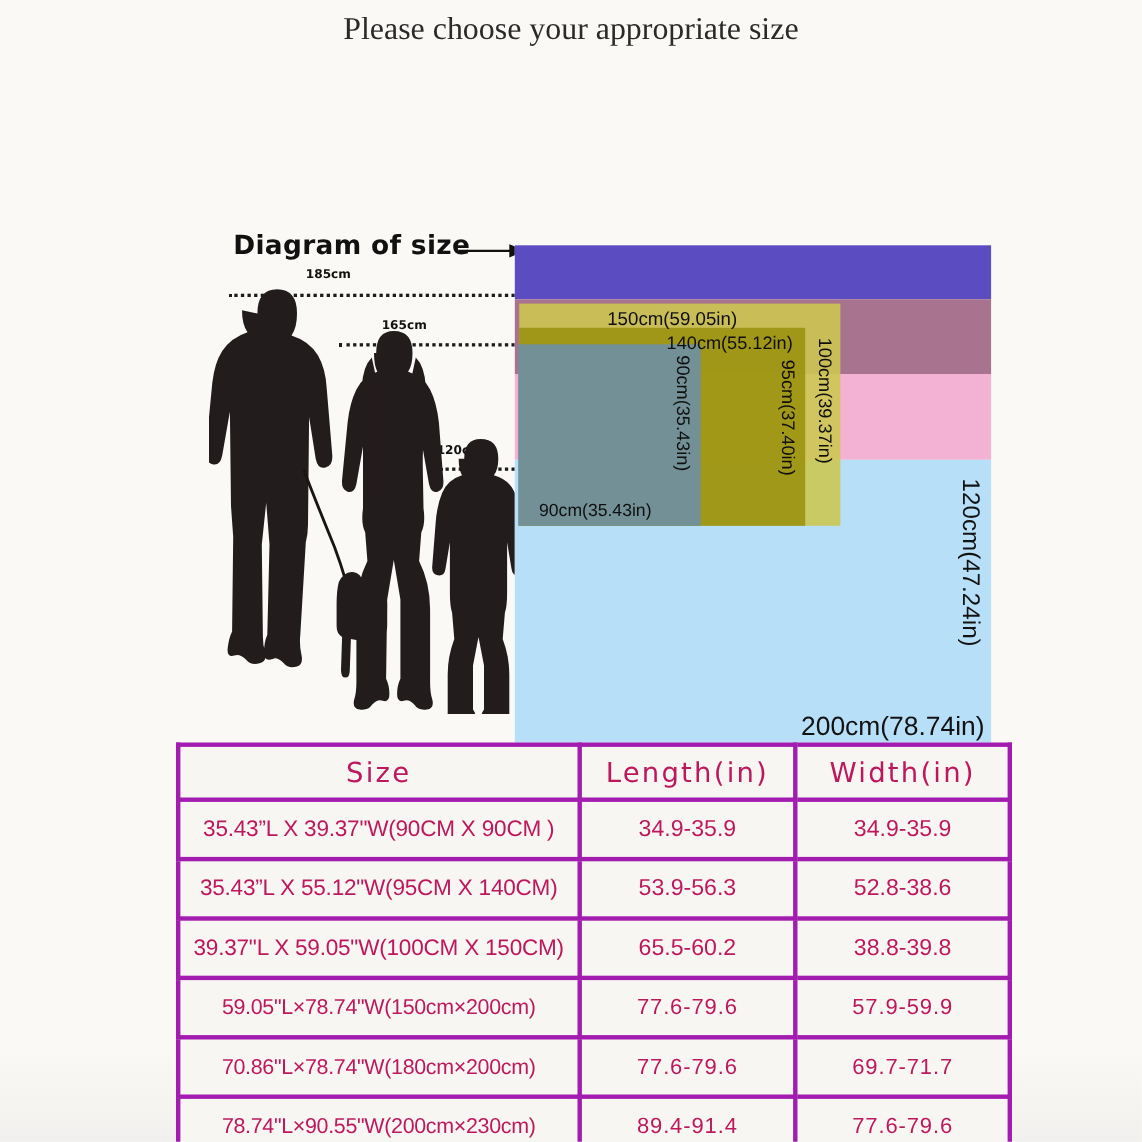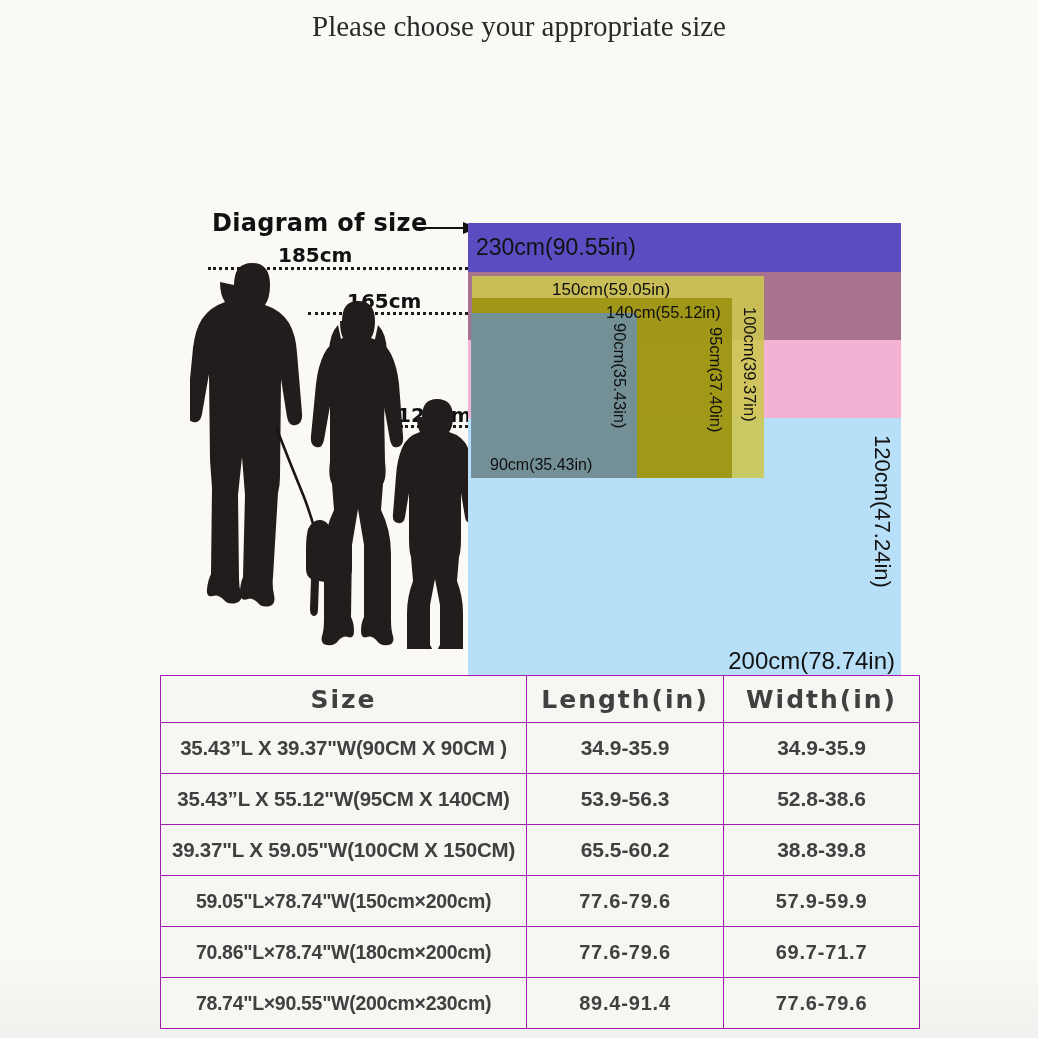--- a/index.html
+++ b/index.html
@@ -81,21 +81,21 @@
   
   .guide {
     position: absolute;
     height: 0;
     border-top: 3px dotted #1c1c1c;
   }
   .guide-txt {
     position: absolute;
     font-family: "DejaVu Sans", sans-serif;
     font-weight: bold;
-    font-size: 20px;
+    font-size: 11px;
     color: #111;
     white-space: nowrap;
   }
 
   
   .people {
     position: absolute;
     left: 40px;
     top: 48px;
     width: 290px;
@@ -152,26 +152,26 @@
   
   .size-table {
     position: absolute;
     left: 160px;
     top: 675px;
     width: 760px;
     border-collapse: collapse;
     background: #f7f6f2;
   }
   .size-table td, .size-table th {
-    border: 1px solid #a21caf;
+    border: 4px solid #a21caf;
     height: 48px;
     text-align: center;
     vertical-align: middle;
-    color: #404040;
-    font-weight: bold;
+    color: #be185d;
+    font-weight: normal;
     background: #f7f6f2;
   }
   .size-table thead th {
     font-family: "DejaVu Sans", sans-serif;
     font-size: 25px;
     letter-spacing: 2px;
     height: 44px;
   }
   .col-size   { width: 368px; }
   .col-length { width: 196px; }
@@ -235,21 +235,20 @@
       </g>
 
       <g fill="#231c1c">
         <path d="M232 168 q0 -18 15 -18 q16 0 16 18 q0 10 -4 15 q14 4 19 16 q5 12 6 28 l3 38 q1 8 -5 9 q-6 1 -7 -6 l-4 -24 l0 46 q0 12 -2 18 l-2 24 q6 16 6 32 l0 34 q0 7 2 12 q2 7 -4 8 q-7 1 -10 -3 q-4 -5 -9 -3 q-5 2 -5 -5 q0 -7 3 -11 l0 -40 l-5 -26 l-5 26 l0 40 q3 4 3 11 q0 7 -5 5 q-5 -2 -9 3 q-3 4 -10 3 q-6 -1 -4 -8 q2 -5 2 -12 l0 -34 q0 -16 6 -32 l-2 -24 q-2 -6 -2 -18 l0 -46 l-4 24 q-1 7 -7 6 q-6 -1 -5 -9 l3 -38 q1 -16 6 -28 q5 -12 18 -16 q-3 -5 -3 -15 z"></path>
       </g>
     </svg>
 
     <div class="bands">
 
       <div class="band b-230"></div>
-      <div class="band-text" style="top:11px;">230cm(90.55in)</div>
 
       <div class="band b-180"></div>
 
       <div class="band b-150"></div>
       <div class="band-text" style="top:125px;">150cm(59.05in)</div>
 
       <div class="band b-120"></div>
 
       <div class="rect r-150x200"></div>
       <div class="rect r-140x95"></div>

